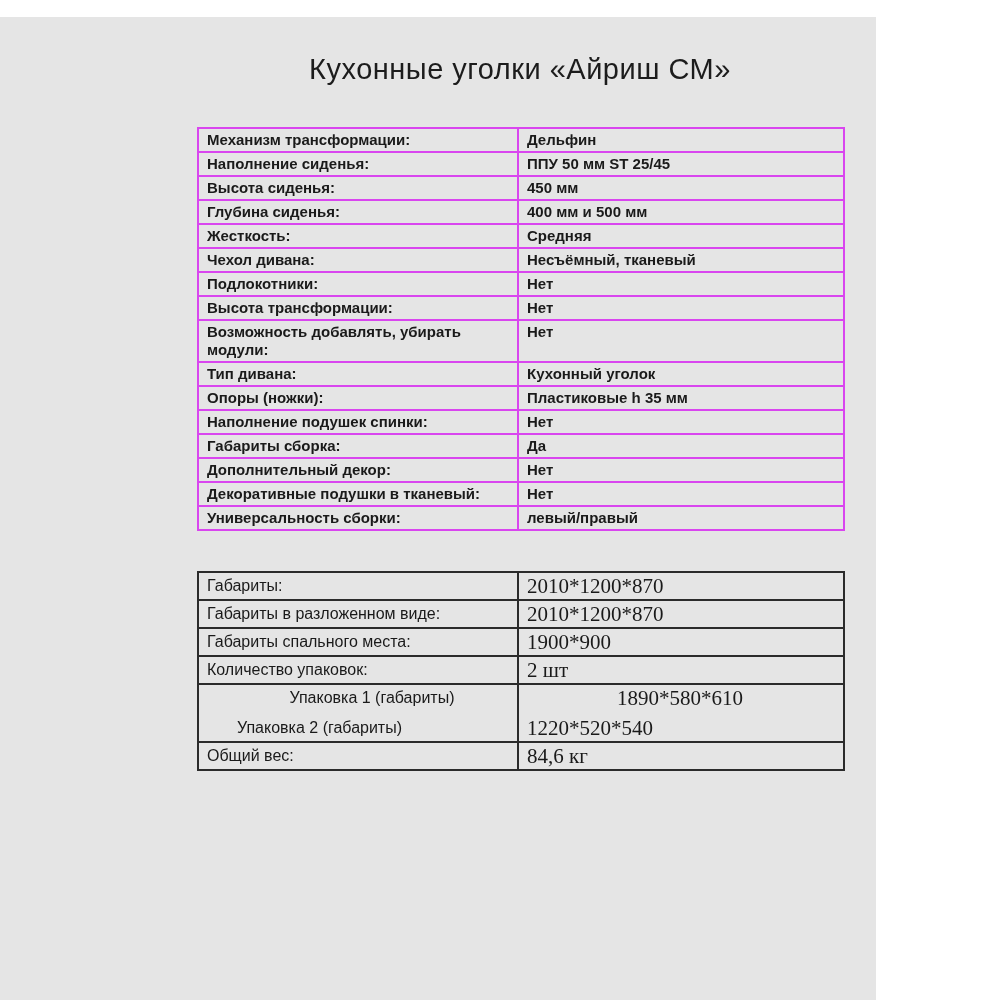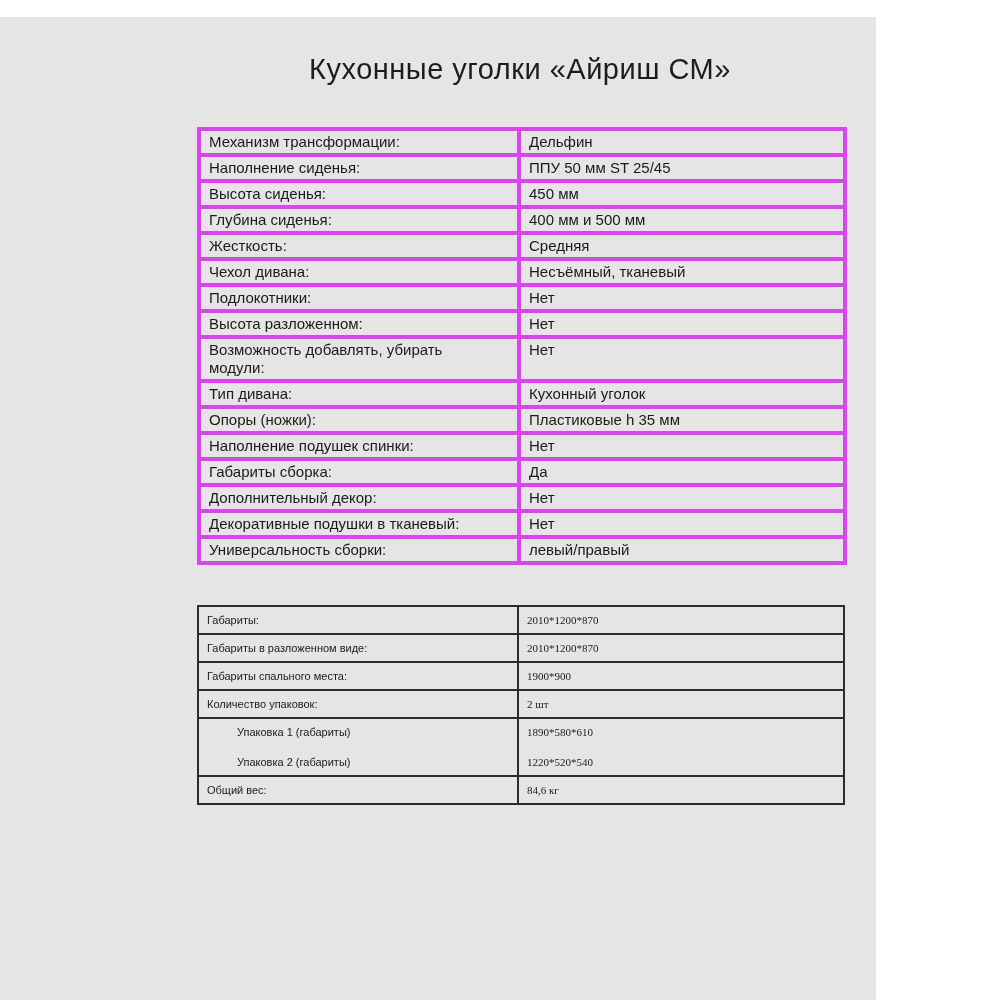--- a/index.html
+++ b/index.html
@@ -32,49 +32,50 @@
   }
   table.spec {
     border-collapse: collapse;
     table-layout: fixed;
     width: 646px;
     margin-top: 41px;
   }
   table.spec col.c-label { width: 320px; }
   table.spec col.c-value { width: 326px; }
   table.spec td {
-    border: 4px solid #d946ef;
+    border: 2px solid #d946ef;
     padding: 2px 18px 2px 8px;
     font-size: 15px;
     line-height: 18px;
     vertical-align: top;
     color: #1a1a1a;
+    font-weight: bold;
   }
   table.dims {
     border-collapse: collapse;
     table-layout: fixed;
     width: 646px;
     margin-top: 40px;
   }
   table.dims col.c-label { width: 320px; }
   table.dims col.c-value { width: 326px; }
   table.dims td {
     border: 2px solid #2b2b2b;
     padding: 4px 10px 4px 8px;
-    font-size: 11px;
+    font-size: 16px;
     line-height: 18px;
     vertical-align: top;
     color: #1a1a1a;
   }
   table.dims td.value-cell {
     font-family: "Liberation Serif", "DejaVu Serif", serif;
-    font-size: 11px;
+    font-size: 21px;
   }
   .pkg-label { padding-left: 30px; }
-  .pkg-row-first { margin-bottom: 12px; }
+  .pkg-row-first { margin-bottom: 12px; text-align: center; }
 </style>
 </head>
 <body>
 
 <div class="page">
   <div class="content">
 
     <h1 class="doc-title">Кухонные уголки «Айриш СМ»</h1>
 
     <table class="spec">
@@ -105,21 +106,21 @@
         </tr>
         <tr>
           <td>Чехол дивана:</td>
           <td>Несъёмный, тканевый</td>
         </tr>
         <tr>
           <td>Подлокотники:</td>
           <td>Нет</td>
         </tr>
         <tr>
-          <td>Высота разложенном:</td>
+          <td>Высота трансформации:</td>
           <td>Нет</td>
         </tr>
         <tr>
           <td>Возможность добавлять, убирать модули:</td>
           <td>Нет</td>
         </tr>
         <tr>
           <td>Тип дивана:</td>
           <td>Кухонный уголок</td>
         </tr>

